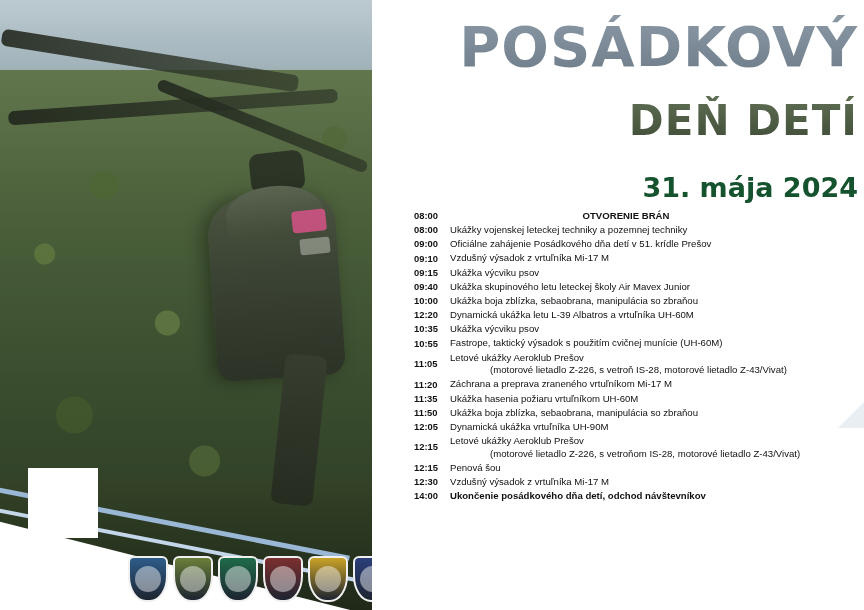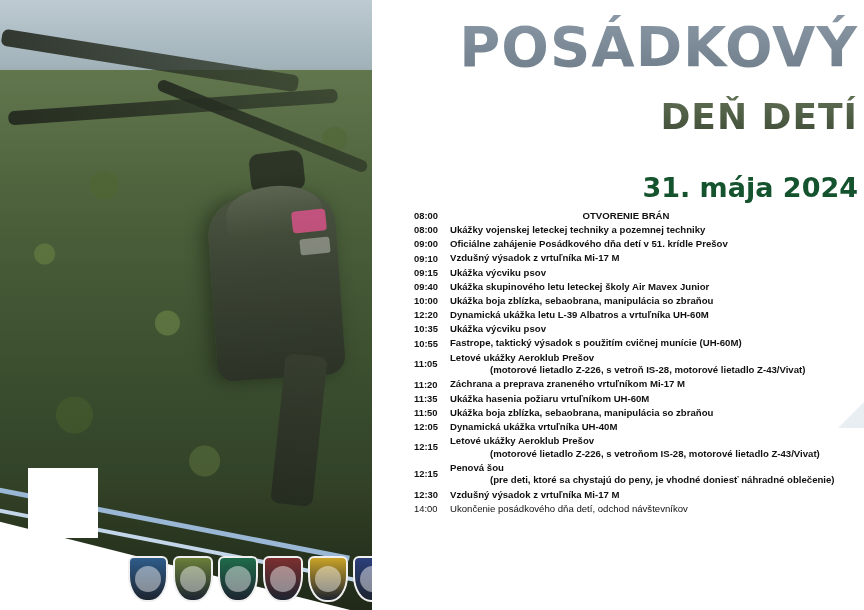--- a/index.html
+++ b/index.html
@@ -157,21 +157,21 @@
     font-size: 56px; font-weight: bold; letter-spacing: 1px;
     color: #7b8a96;
     background: linear-gradient(180deg, #8a99a5 0%, #6d7c88 100%);
     -webkit-background-clip: text; background-clip: text;
     -webkit-text-fill-color: transparent;
     font-family: "DejaVu Sans", sans-serif;
   }
   .title-2 {
     position: absolute; left: 8px; top: 96px; width: 478px;
     text-align: right;
-    font-size: 36px; font-weight: bold; letter-spacing: 1px;
+    font-size: 42px; font-weight: bold; letter-spacing: 1px;
     color: #4f5d46;
     background: linear-gradient(180deg, #5e6e52 0%, #3f4c37 100%);
     -webkit-background-clip: text; background-clip: text;
     -webkit-text-fill-color: transparent;
     font-family: "DejaVu Sans", sans-serif;
   }
   .title-date {
     position: absolute; left: 8px; top: 172px; width: 478px;
     text-align: right;
     font-size: 27px; font-weight: bold;
@@ -189,24 +189,24 @@
     display: flex;
     align-items: center;
     margin-bottom: 1.5px;
     line-height: 1.32;
   }
   .row .time {
     width: 36px; flex: 0 0 36px;
     font-weight: bold;
     font-size: 9.4px;
   }
-  .row .desc { flex: 1 1 auto; font-weight: bold; }
+  .row .desc { flex: 1 1 auto; }
   .row .desc .l2 { display: block; margin-left: 40px; }
   .row.center .desc { text-align: center; font-weight: bold; padding-right: 60px; }
-  .row.bold .time, .row.bold .desc { font-weight: normal; }
+  .row.bold .time, .row.bold .desc { font-weight: bold; }
 
   .corner-fold {
     position: absolute; right: 0; bottom: 0;
     width: 0; height: 0;
     border-left: 26px solid transparent;
     border-bottom: 26px solid #e9eef3;
   }
 </style>
 </head>
 <body>
@@ -314,29 +314,29 @@
       <div class="row">
         <div class="time">11:35</div>
         <div class="desc"><span class="l1">Ukážka hasenia požiaru vrtuľníkom UH-60M</span></div>
       </div>
       <div class="row">
         <div class="time">11:50</div>
         <div class="desc"><span class="l1">Ukážka boja zblízka, sebaobrana, manipulácia so zbraňou</span></div>
       </div>
       <div class="row">
         <div class="time">12:05</div>
-        <div class="desc"><span class="l1">Dynamická ukážka vrtuľníka UH-40M</span></div>
+        <div class="desc"><span class="l1">Dynamická ukážka vrtuľníka UH-90M</span></div>
       </div>
       <div class="row">
         <div class="time">12:15</div>
         <div class="desc"><span class="l1">Letové ukážky Aeroklub Prešov</span><span class="l2">(motorové lietadlo Z-226, s vetroňom IS-28, motorové lietadlo Z-43/Vivat)</span></div>
       </div>
       <div class="row">
         <div class="time">12:15</div>
-        <div class="desc"><span class="l1">Penová šou</span><span class="l2">(pre deti, ktoré sa chystajú do peny, je vhodné doniesť náhradné oblečenie)</span></div>
+        <div class="desc"><span class="l1">Penová šou</span></div>
       </div>
       <div class="row">
         <div class="time">12:30</div>
         <div class="desc"><span class="l1">Vzdušný výsadok z vrtuľníka Mi-17 M</span></div>
       </div>
       <div class="row bold">
         <div class="time">14:00</div>
         <div class="desc"><span class="l1">Ukončenie posádkového dňa detí, odchod návštevníkov</span></div>
       </div>
     </div>

